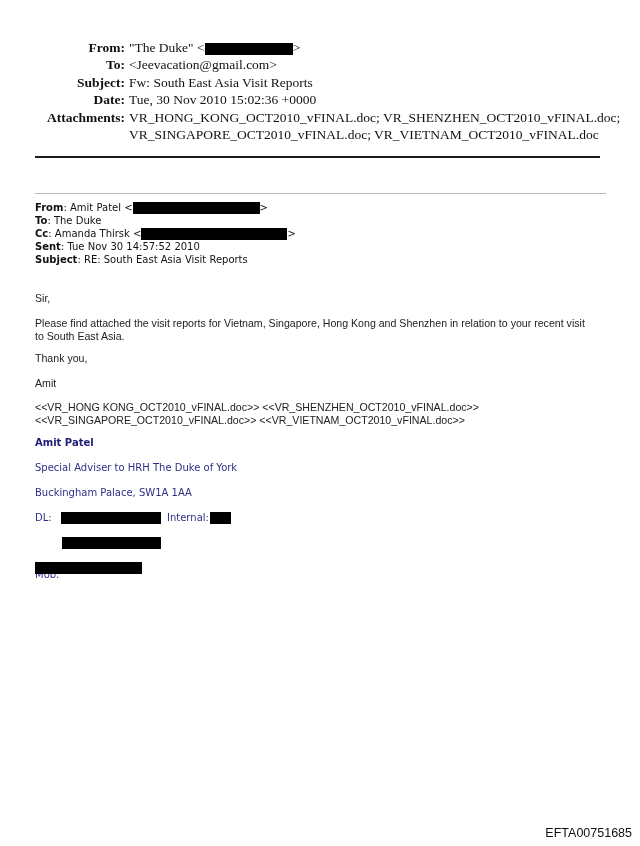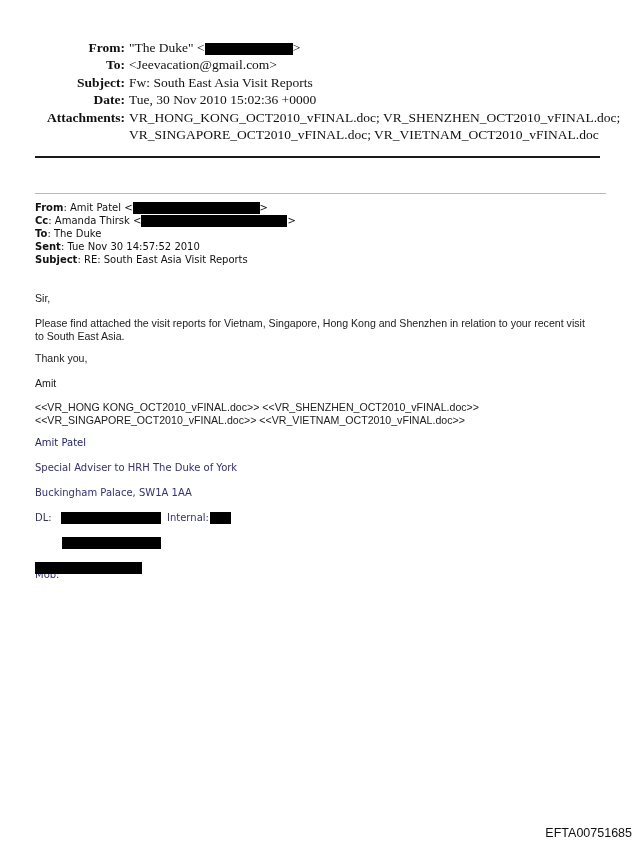--- a/index.html
+++ b/index.html
@@ -24,21 +24,21 @@
   .inner-hdr { position: absolute; left: 35px; top: 201px;
     font-family: "DejaVu Sans", "Liberation Sans", sans-serif; font-size: 10px; color: #111; }
   .ih-row { line-height: 13px; white-space: nowrap; }
   .ih-row b { font-weight: bold; }
 
   .body-text { position: absolute; left: 35px; width: 560px;
     font-family: "Liberation Sans", "DejaVu Sans", sans-serif; font-size: 10.6px; color: #222; line-height: 12.5px; }
 
   .sig { position: absolute; left: 35px;
     font-family: "DejaVu Sans", "Liberation Sans", sans-serif; font-size: 10px; color: #2f2f86; white-space: nowrap; }
-  .sig-name { font-weight: normal; color: #1c1c78; }
+  .sig-name { font-weight: bold; color: #1c1c78; }
 
   .footer-id { position: absolute; right: 8px; top: 826px;
     font-family: "Liberation Sans", "DejaVu Sans", sans-serif; font-size: 12.5px; color: #111; }
 </style>
 </head>
 <body>
 
 <div class="page">
 
   <div class="outer-hdr">
@@ -70,24 +70,24 @@
   </div>
 
   <div class="rule-black"></div>
   <div class="rule-gray"></div>
 
   <div class="inner-hdr">
     <div class="ih-row">
       <b>From</b><span>: Amit Patel &lt;</span><span class="redact" style="width:127px;height:12px;"></span><span>&gt;</span>
     </div>
     <div class="ih-row">
-      <b>Cc</b><span>: Amanda Thirsk &lt;</span><span class="redact" style="width:146px;height:12px;"></span><span>&gt;</span>
+      <b>To</b><span>: The Duke</span>
     </div>
     <div class="ih-row">
-      <b>To</b><span>: The Duke</span>
+      <b>Cc</b><span>: Amanda Thirsk &lt;</span><span class="redact" style="width:146px;height:12px;"></span><span>&gt;</span>
     </div>
     <div class="ih-row">
       <b>Sent</b><span>: Tue Nov 30 14:57:52 2010</span>
     </div>
     <div class="ih-row">
       <b>Subject</b><span>: RE: South East Asia Visit Reports</span>
     </div>
   </div>
 
   <div class="body-text" style="top:317px;">Please find attached the visit reports for Vietnam, Singapore, Hong Kong and Shenzhen in relation to your recent visit to South East Asia.</div>

